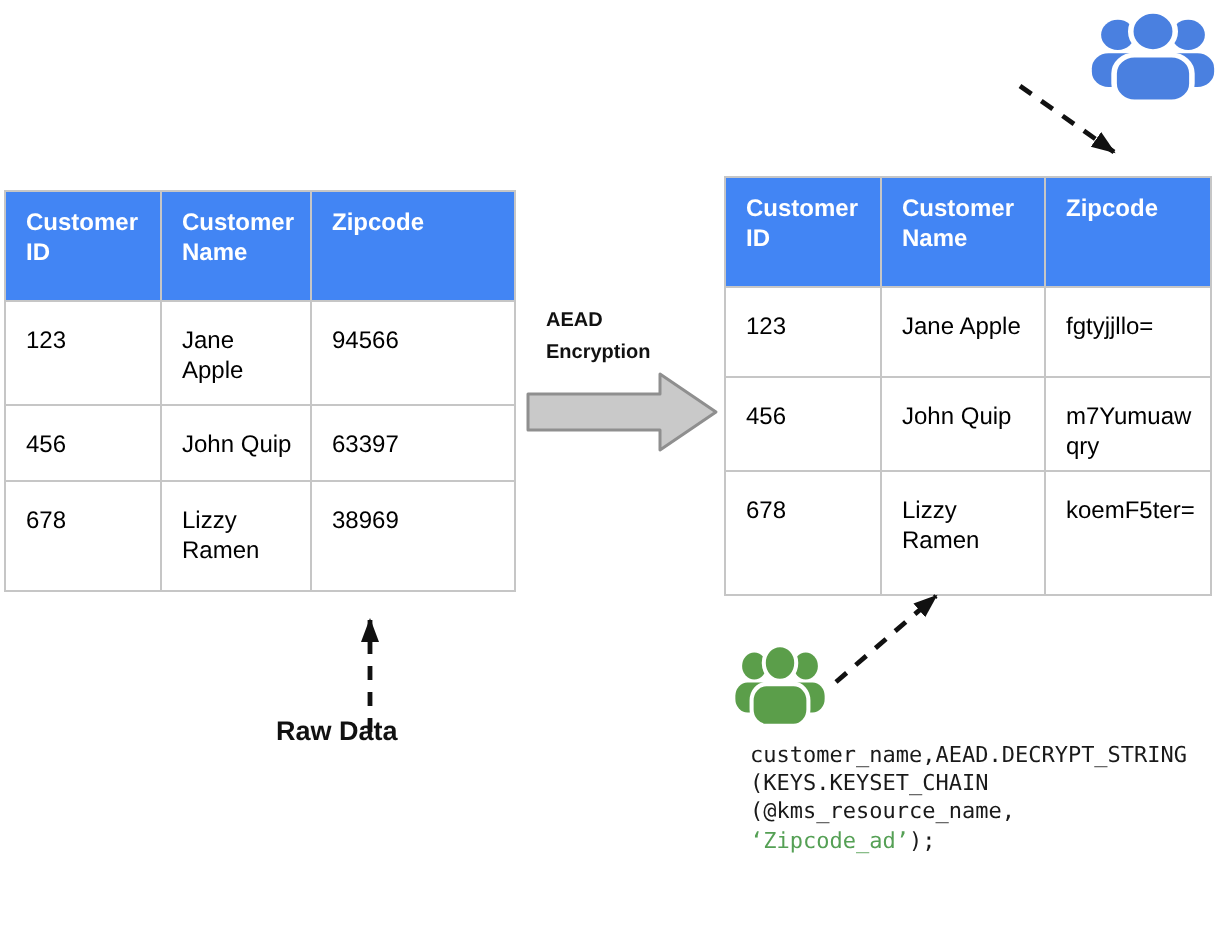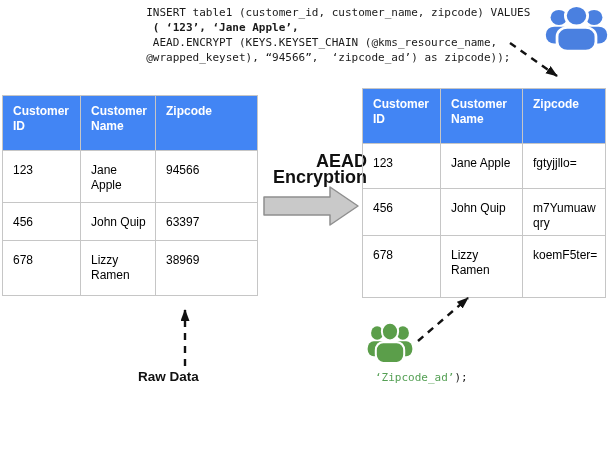--- a/index.html
+++ b/index.html
@@ -54,36 +54,30 @@
     margin-top: 24px;
   }
   td.enc { word-break: break-all; }
 
   
   .label-bold {
     font-weight: bold;
     color: #111;
     white-space: pre-line;
   }
-  .aead-label { font-size: 18px; line-height: 16px; text-align: right; }
+  .aead-label { font-size: 10px; line-height: 16px; }
   .rawdata-label { font-size: 13.5px; }
 
   svg { display: block; }
 </style>
 </head>
 <body>
 
 <div class="canvas">
 
-  <div class="abs code insert-sql" style="left:133px; top:5px;">
-    <div class="sql-line">  INSERT table1 (customer_id, customer_name, zipcode) VALUES</div>
-    <div class="sql-line bold">   ( ‘123’, ‘Jane Apple’,</div>
-    <div class="sql-line">   AEAD.ENCRYPT (KEYS.KEYSET_CHAIN (@kms_resource_name,</div>
-    <div class="sql-line">  @wrapped_keyset), “94566”,  ‘zipcode_ad’) as zipcode));</div>
-  </div>
 
   <svg class="abs" style="left:545px; top:4px;" width="63" height="47" viewBox="0 0 68 56" preserveAspectRatio="none">
     <g fill="#4a80e0">
       <circle cx="15" cy="16" r="9"></circle>
       <rect x="1" y="27" width="28" height="20" rx="9"></rect>
       <circle cx="53" cy="16" r="9"></circle>
       <rect x="39" y="27" width="28" height="20" rx="9"></rect>
       <circle cx="34" cy="14" r="12" stroke="#ffffff" stroke-width="3"></circle>
       <rect x="13" y="28" width="42" height="28" rx="11" stroke="#ffffff" stroke-width="3"></rect>
     </g>
@@ -166,21 +160,21 @@
     </table>
 
   <svg class="abs" style="left:172px; top:296px;" width="26" height="76" viewBox="0 0 26 76">
     <defs>
       <marker id="ah2" markerWidth="13" markerHeight="10" refX="11" refY="4.5" orient="auto" markerUnits="userSpaceOnUse">
         <path d="M0,0 L12,4.5 L0,9 z" fill="#111"></path>
       </marker>
     </defs>
     <line x1="13" y1="70" x2="13" y2="14" stroke="#111" stroke-width="2.4" stroke-dasharray="7 6" marker-end="url(#ah2)"></line>
   </svg>
-  <div class="abs label-bold rawdata-label" style="left:138px; top:369px;">Raw Data</div>
+  <div class="abs label-bold rawdata-label" style="left:138px; top:358px;">Raw Data</div>
 
   <svg class="abs" style="left:367px; top:321px;" width="46" height="42" viewBox="0 0 68 56" preserveAspectRatio="none">
     <g fill="#5b9e4a">
       <circle cx="15" cy="16" r="9"></circle>
       <rect x="1" y="27" width="28" height="20" rx="9"></rect>
       <circle cx="53" cy="16" r="9"></circle>
       <rect x="39" y="27" width="28" height="20" rx="9"></rect>
       <circle cx="34" cy="14" r="12" stroke="#ffffff" stroke-width="3"></circle>
       <rect x="13" y="28" width="42" height="28" rx="11" stroke="#ffffff" stroke-width="3"></rect>
     </g>
@@ -189,16 +183,19 @@
   <svg class="abs" style="left:408px; top:286px;" width="75" height="62" viewBox="0 0 75 62">
     <defs>
       <marker id="ah3" markerWidth="13" markerHeight="10" refX="11" refY="4.5" orient="auto" markerUnits="userSpaceOnUse">
         <path d="M0,0 L12,4.5 L0,9 z" fill="#111"></path>
       </marker>
     </defs>
     <line x1="10" y1="55" x2="60" y2="12" stroke="#111" stroke-width="2.4" stroke-dasharray="7 6" marker-end="url(#ah3)"></line>
   </svg>
 
   <div class="abs code select-sql" style="left:375px; top:371px;">
+    <div class="sql-line">customer_name,AEAD.DECRYPT_STRING</div>
+    <div class="sql-line">(KEYS.KEYSET_CHAIN</div>
+    <div class="sql-line">(@kms_resource_name,</div>
     <div class="sql-line"><span class="green-token">‘Zipcode_ad’</span><span>);</span></div>
   </div>
 
 </div>
 
 </body></html>

